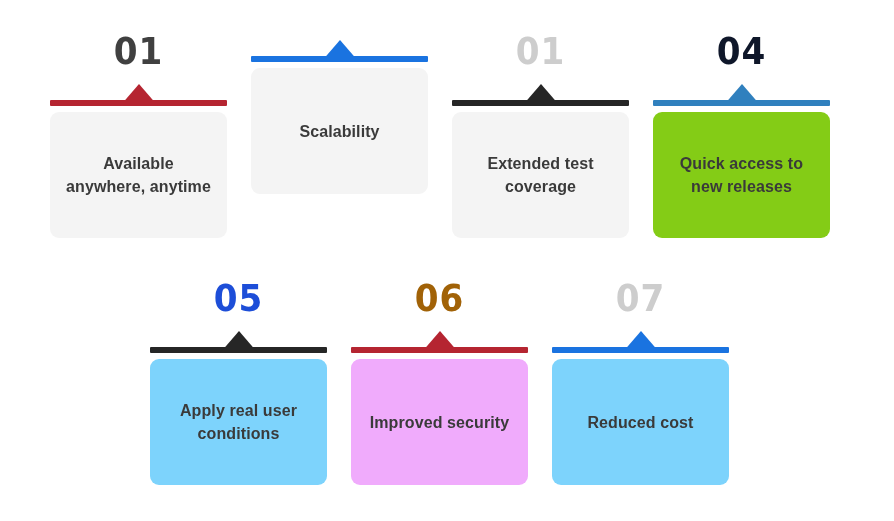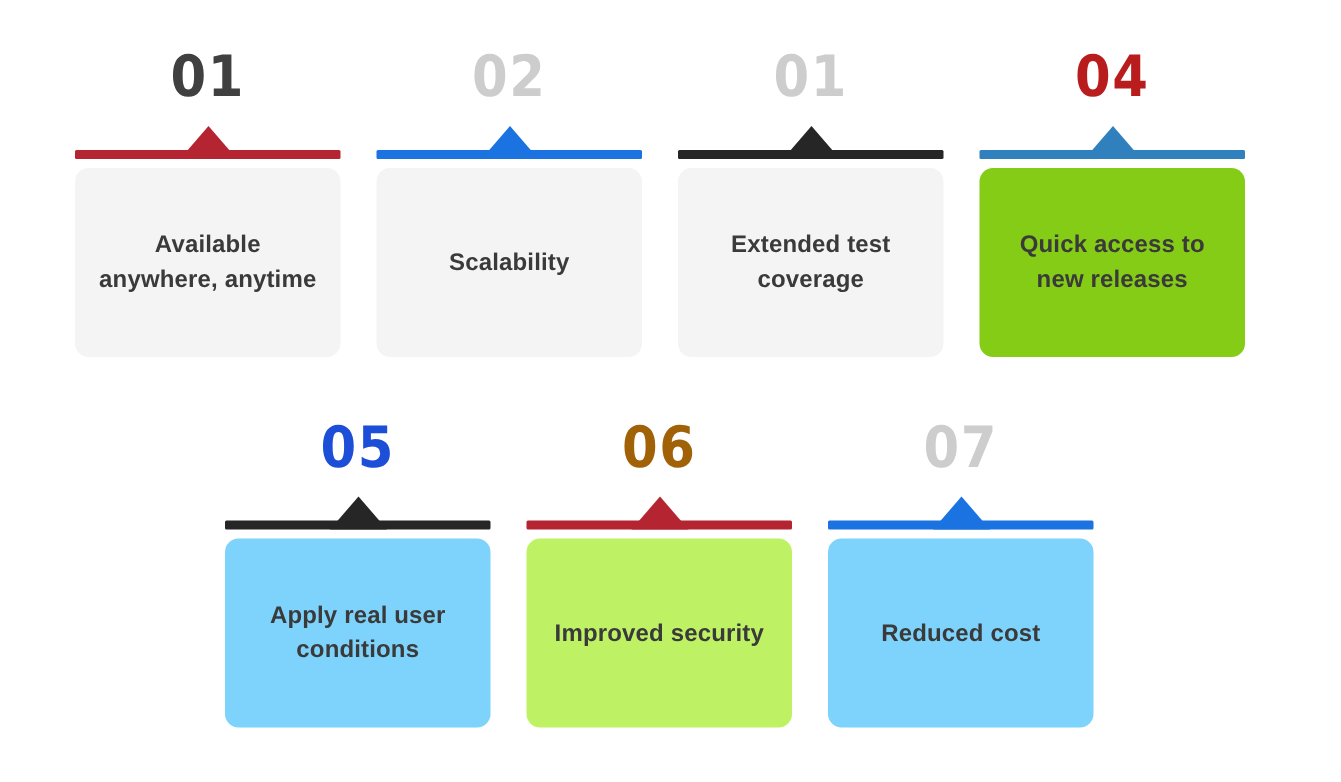--- a/index.html
+++ b/index.html
@@ -132,21 +132,20 @@
       <div class="marker">
         <div class="marker-bar" style="background-color: rgb(181, 37, 49);"></div>
         <div class="marker-arrow" style="border-bottom-color: rgb(181, 37, 49);"></div>
       </div>
       <div class="card" style="background: rgb(244, 244, 244);">
         <span class="card-label" style="color: rgb(58, 58, 58);">Available anywhere, anytime</span>
       </div>
     </div>
 
     <div class="step">
-      <span class="step-number" style="color: rgb(205, 205, 205);">02</span>
       <div class="marker">
         <div class="marker-bar" style="background-color: rgb(26, 115, 224);"></div>
         <div class="marker-arrow" style="border-bottom-color: rgb(26, 115, 224);"></div>
       </div>
       <div class="card" style="background: rgb(244, 244, 244);">
         <span class="card-label" style="color: rgb(58, 58, 58); text-align: center;">Scalability</span>
       </div>
     </div>
 
     <div class="step">
@@ -154,21 +153,21 @@
       <div class="marker">
         <div class="marker-bar" style="background-color: rgb(38, 38, 38);"></div>
         <div class="marker-arrow" style="border-bottom-color: rgb(38, 38, 38);"></div>
       </div>
       <div class="card" style="background: rgb(244, 244, 244);">
         <span class="card-label" style="color: rgb(58, 58, 58);">Extended test coverage</span>
       </div>
     </div>
 
     <div class="step">
-      <span class="step-number" style="color: #b91c1c;">04</span>
+      <span class="step-number" style="color: #0f172a;">04</span>
       <div class="marker">
         <div class="marker-bar" style="background-color: rgb(48, 128, 190);"></div>
         <div class="marker-arrow" style="border-bottom-color: rgb(48, 128, 190);"></div>
       </div>
       <div class="card" style="background: #84cc16;">
         <span class="card-label" style="color: rgb(58, 58, 58);">Quick access to new releases</span>
       </div>
     </div>
 
   </div>
@@ -185,21 +184,21 @@
         <span class="card-label" style="color: rgb(58, 58, 58);">Apply real user conditions</span>
       </div>
     </div>
 
     <div class="step">
       <span class="step-number" style="color: #a16207;">06</span>
       <div class="marker">
         <div class="marker-bar" style="background-color: rgb(181, 37, 49);"></div>
         <div class="marker-arrow" style="border-bottom-color: rgb(181, 37, 49);"></div>
       </div>
-      <div class="card" style="background: #bef264;">
+      <div class="card" style="background: #f0abfc;">
         <span class="card-label" style="color: rgb(58, 58, 58);">Improved security</span>
       </div>
     </div>
 
     <div class="step">
       <span class="step-number" style="color: rgb(205, 205, 205);">07</span>
       <div class="marker">
         <div class="marker-bar" style="background-color: rgb(26, 115, 224);"></div>
         <div class="marker-arrow" style="border-bottom-color: rgb(26, 115, 224);"></div>
       </div>

